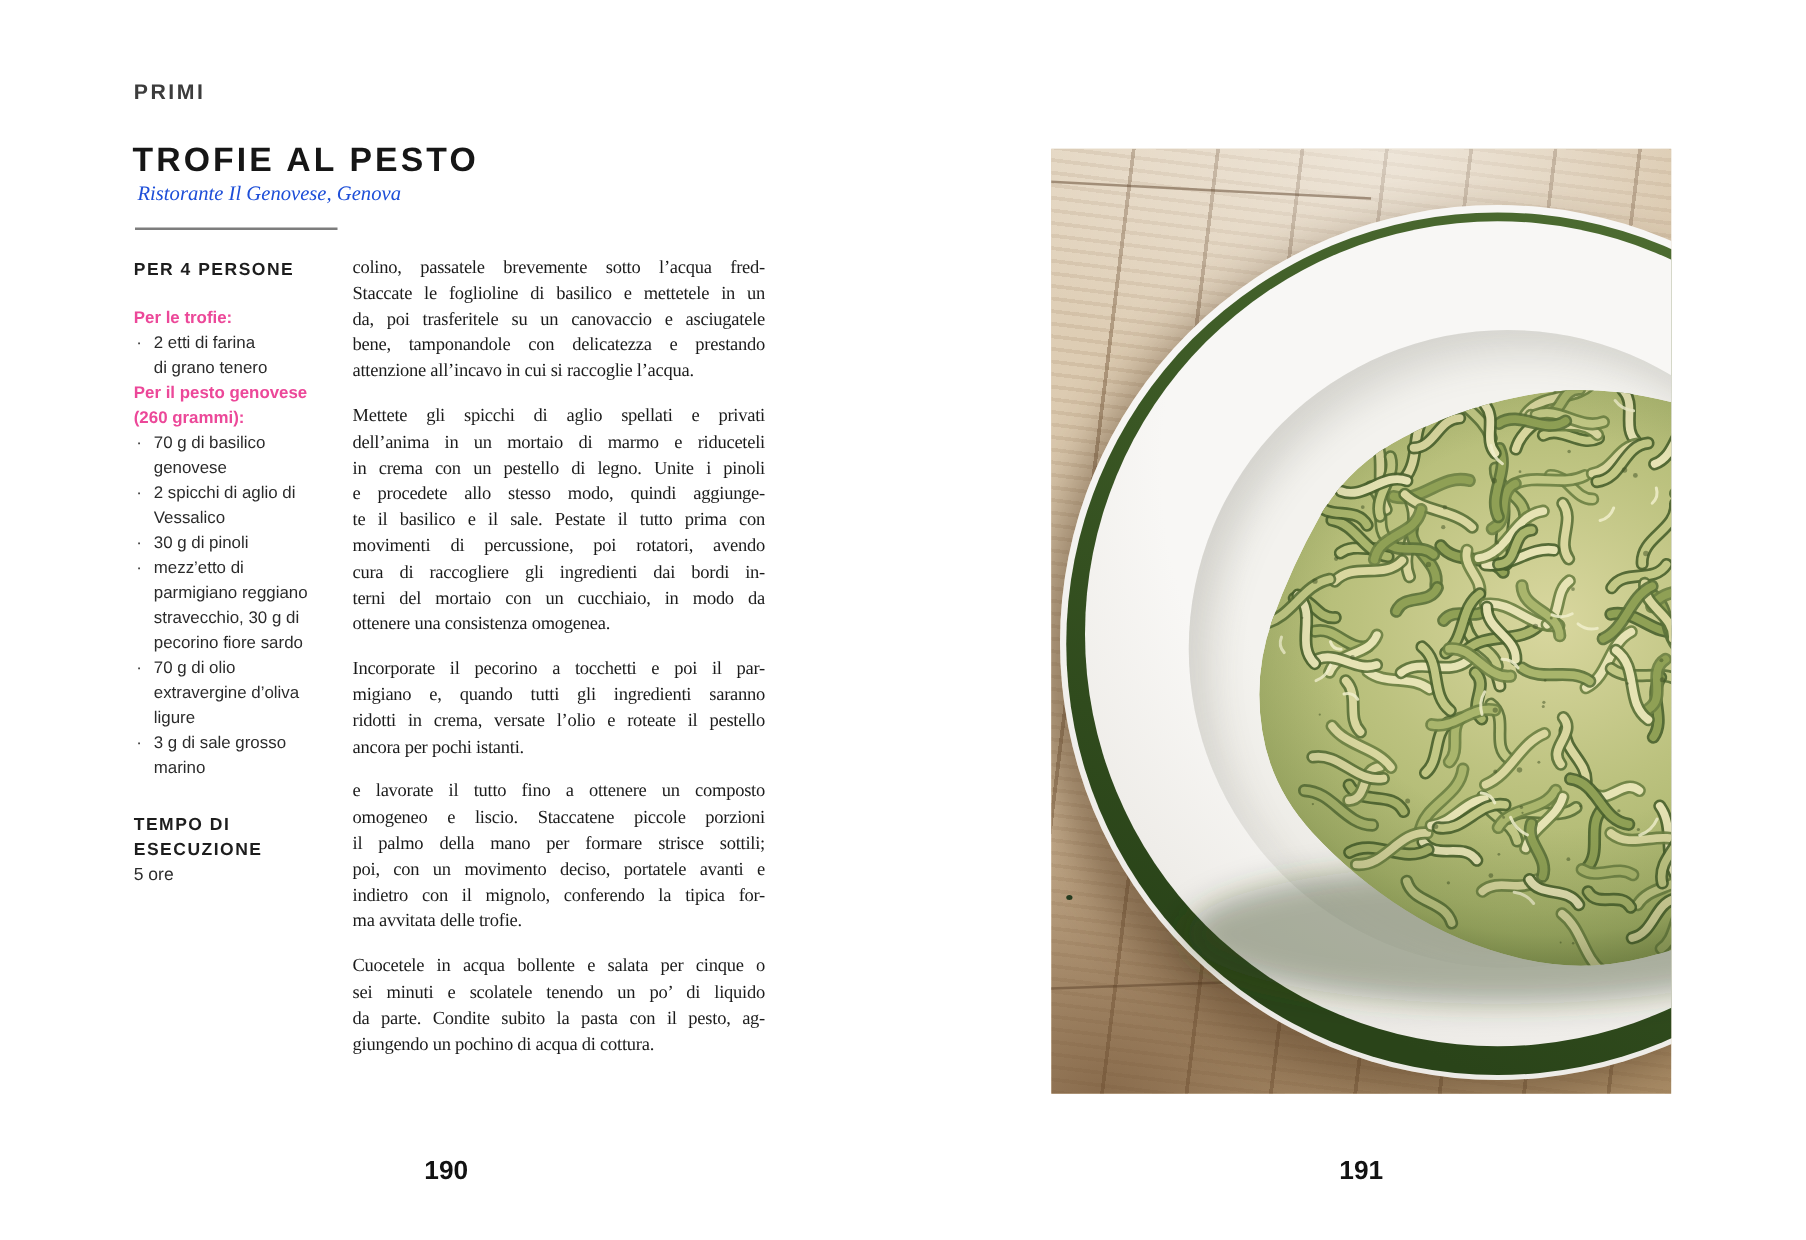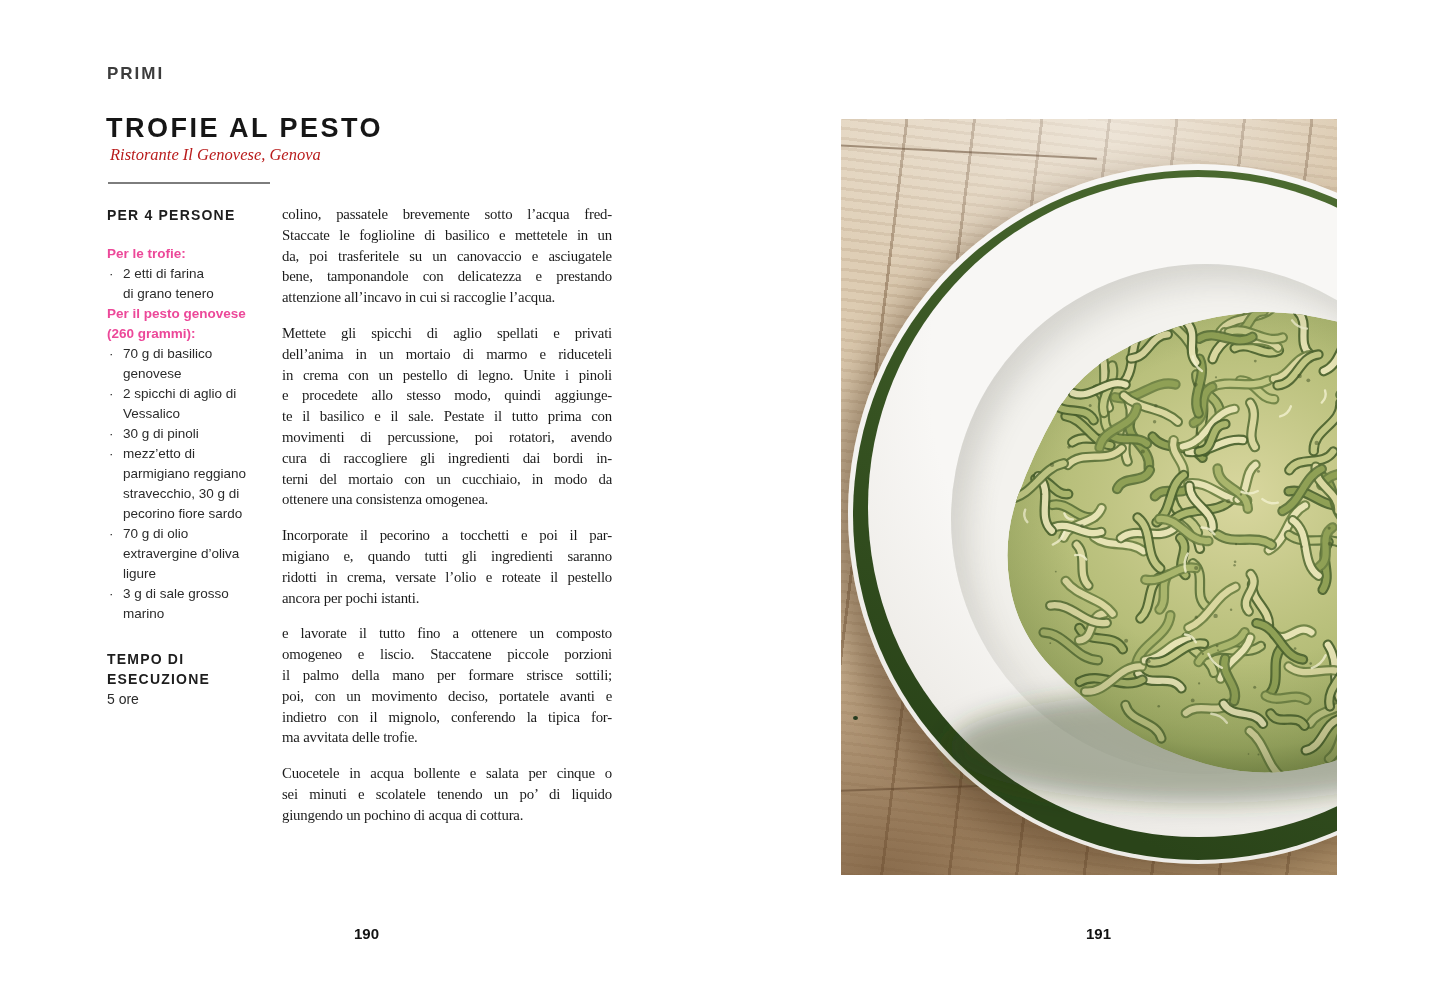--- a/index.html
+++ b/index.html
@@ -6,42 +6,42 @@
   body{
     width:1445px;height:992px;background:#ffffff;position:relative;
     font-family:"Liberation Sans",sans-serif;overflow:hidden;
     -webkit-font-smoothing:antialiased;
   }
   .abs{position:absolute;}
 
   
   .kicker{left:107px;top:64px;font-size:17px;letter-spacing:2px;font-weight:600;color:#3c3c3c;}
   .title{left:106px;top:113px;font-size:27px;font-weight:800;letter-spacing:2.5px;color:#161616;}
-  .subtitle{left:110px;top:145px;font-family:"Liberation Serif",serif;font-style:italic;font-size:16.5px;color:#b91c1c;}
+  .subtitle{left:110px;top:145px;font-family:"Liberation Serif",serif;font-style:italic;font-size:16.5px;color:#1d4ed8;}
   .rule{left:108px;top:182px;width:162px;height:2px;background:#7d7d7d;}
 
   .sidebar{left:107px;top:205px;width:172px;font-size:13.5px;color:#2b2b2b;}
   .side-label{font-size:14px;font-weight:700;letter-spacing:1.2px;color:#1d1d1d;line-height:20px;}
   .side-gap{height:19px;}
   .time-gap{height:25px;}
   .side-line{line-height:20px;}
   .side-heading{font-weight:700;color:#ec4899;}
   .item-line{padding-left:16px;position:relative;}
   .item-line .bullet{position:absolute;left:2px;top:0;color:#2b2b2b;}
   .time-value{line-height:20px;font-size:14px;}
 
   .method{left:282px;top:204px;width:330px;font-family:"Liberation Serif",serif;
           font-size:14.8px;color:#1b1b1b;letter-spacing:-0.2px;}
   .para{margin-bottom:15px;}
   .jline{text-align:justify;height:20.8px;line-height:20.8px;overflow:hidden;}
   .jline::after{content:"";display:inline-block;width:100%;}
   .jline.last{text-align:left;}
   .jline.last::after{content:none;}
 
-  .pagenum{top:925px;width:44px;text-align:right;font-size:15px;font-weight:600;color:#121212;}
+  .pagenum{top:925px;width:44px;text-align:center;font-size:21px;font-weight:600;color:#121212;}
   .pagenum-left{left:335px;}
   .pagenum-right{left:1067px;}
 
   
   .photo{left:841px;top:119px;width:496px;height:756px;overflow:hidden;background:#d8c5a9;}
   .wood{position:absolute;inset:0;
     background:
       radial-gradient(ellipse 430px 330px at 8% 100%, rgba(96,66,38,.55), rgba(96,66,38,0) 70%),
       radial-gradient(ellipse 520px 360px at 55% 0%, rgba(255,255,255,.5), rgba(255,255,255,0) 62%),
       repeating-linear-gradient(97deg, rgba(255,255,255,0) 0px, rgba(255,255,255,0) 64px, rgba(110,80,50,.42) 64px, rgba(110,80,50,.42) 67px),
@@ -133,20 +133,21 @@
         <div class="jline">e lavorate il tutto fino a ottenere un composto</div>
         <div class="jline">omogeneo e liscio. Staccatene piccole porzioni</div>
         <div class="jline">il palmo della mano per formare strisce sottili;</div>
         <div class="jline">poi, con un movimento deciso, portatele avanti e</div>
         <div class="jline">indietro con il mignolo, conferendo la tipica for-</div>
         <div class="jline last">ma avvitata delle trofie.</div>
       </div>
       <div class="para">
         <div class="jline">Cuocetele in acqua bollente e salata per cinque o</div>
         <div class="jline">sei minuti e scolatele tenendo un po’ di liquido</div>
+        <div class="jline">da parte. Condite subito la pasta con il pesto, ag-</div>
         <div class="jline last">giungendo un pochino di acqua di cottura.</div>
       </div>
     </div>
 
   <div class="abs pagenum pagenum-left">190</div>
   <div class="abs pagenum pagenum-right">191</div>
 
   <div class="abs photo" role="img" aria-label="Piatto fondo bianco con bordo verde colmo di trofie al pesto, su tavolo di legno chiaro">
     <div class="wood"></div>
     <div class="joint joint-top"></div>

